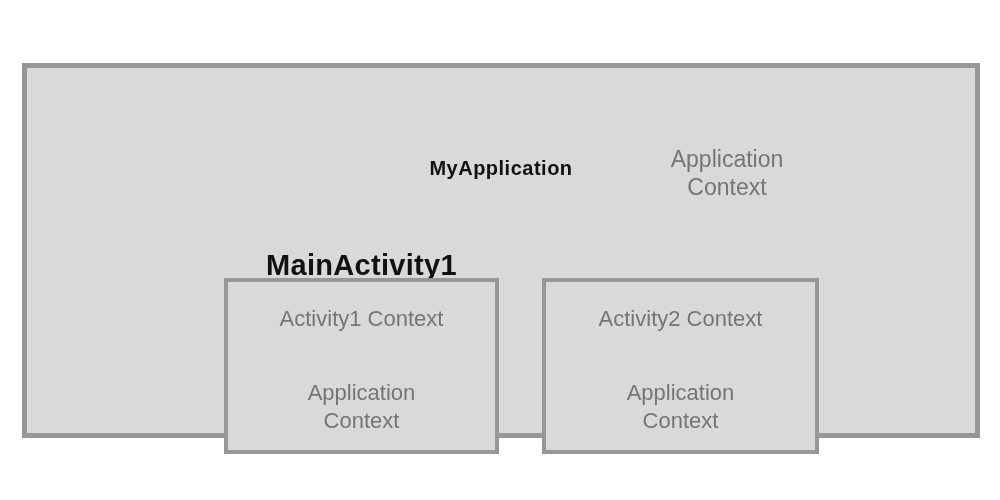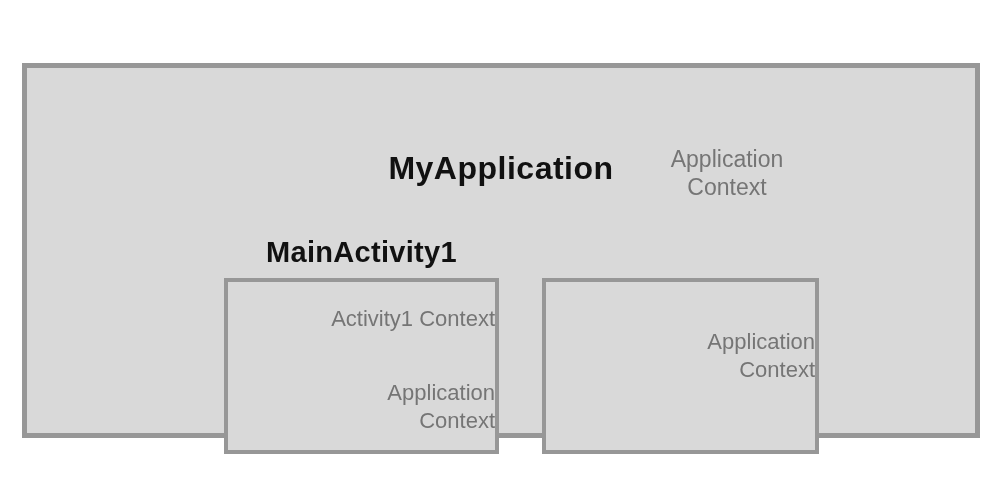--- a/index.html
+++ b/index.html
@@ -29,21 +29,21 @@
     height: 375px;
     background: var(--box-fill);
     border: 5px solid var(--box-border);
   }
   .app-title {
     position: absolute;
     left: 0;
     right: 0;
     top: 82px;
     text-align: center;
-    font-size: 32px;
+    font-size: 20px;
     line-height: 36px;
     font-weight: bold;
     color: var(--title-text);
     letter-spacing: 0.5px;
   }
   .app-context-label {
     position: absolute;
     left: 630px;
     top: 77px;
     width: 140px;
@@ -56,29 +56,29 @@
   .activity-header {
     position: absolute;
     top: 166px;
     text-align: center;
     font-size: 29px;
     line-height: 36px;
     font-weight: bold;
     color: var(--title-text);
     letter-spacing: 0.3px;
   }
-  .activity-header.h1 { left: 197px; width: 275px; }
+  .activity-header.h1 { left: 197px; width: 275px; margin-top: 13px; }
   .activity-header.h2 { left: 515px; width: 277px; }
   .activity-box {
     position: absolute;
     top: 210px;
     height: 176px;
     background: var(--box-fill);
     border: 4px solid var(--box-border);
-    text-align: right;
+    text-align: center;
   }
   .activity-box.b1 { left: 197px; width: 275px; }
   .activity-box.b2 { left: 515px; width: 277px; }
   .activity-context {
     margin-top: 23px;
     font-size: 22px;
     line-height: 28px;
     color: var(--context-text);
   }
   .application-context {
@@ -103,18 +103,19 @@
     <div class="activity-header h1">MainActivity1</div>
 
 
     <div class="activity-box b1">
       <div class="activity-context">Activity1 Context</div>
       <div class="application-context">Application
 Context</div>
     </div>
 
     <div class="activity-box b2">
+      <div class="activity-context">Activity2 Context</div>
       <div class="application-context">Application
 Context</div>
     </div>
 
   </div>
 </div>
 
 </body></html>

